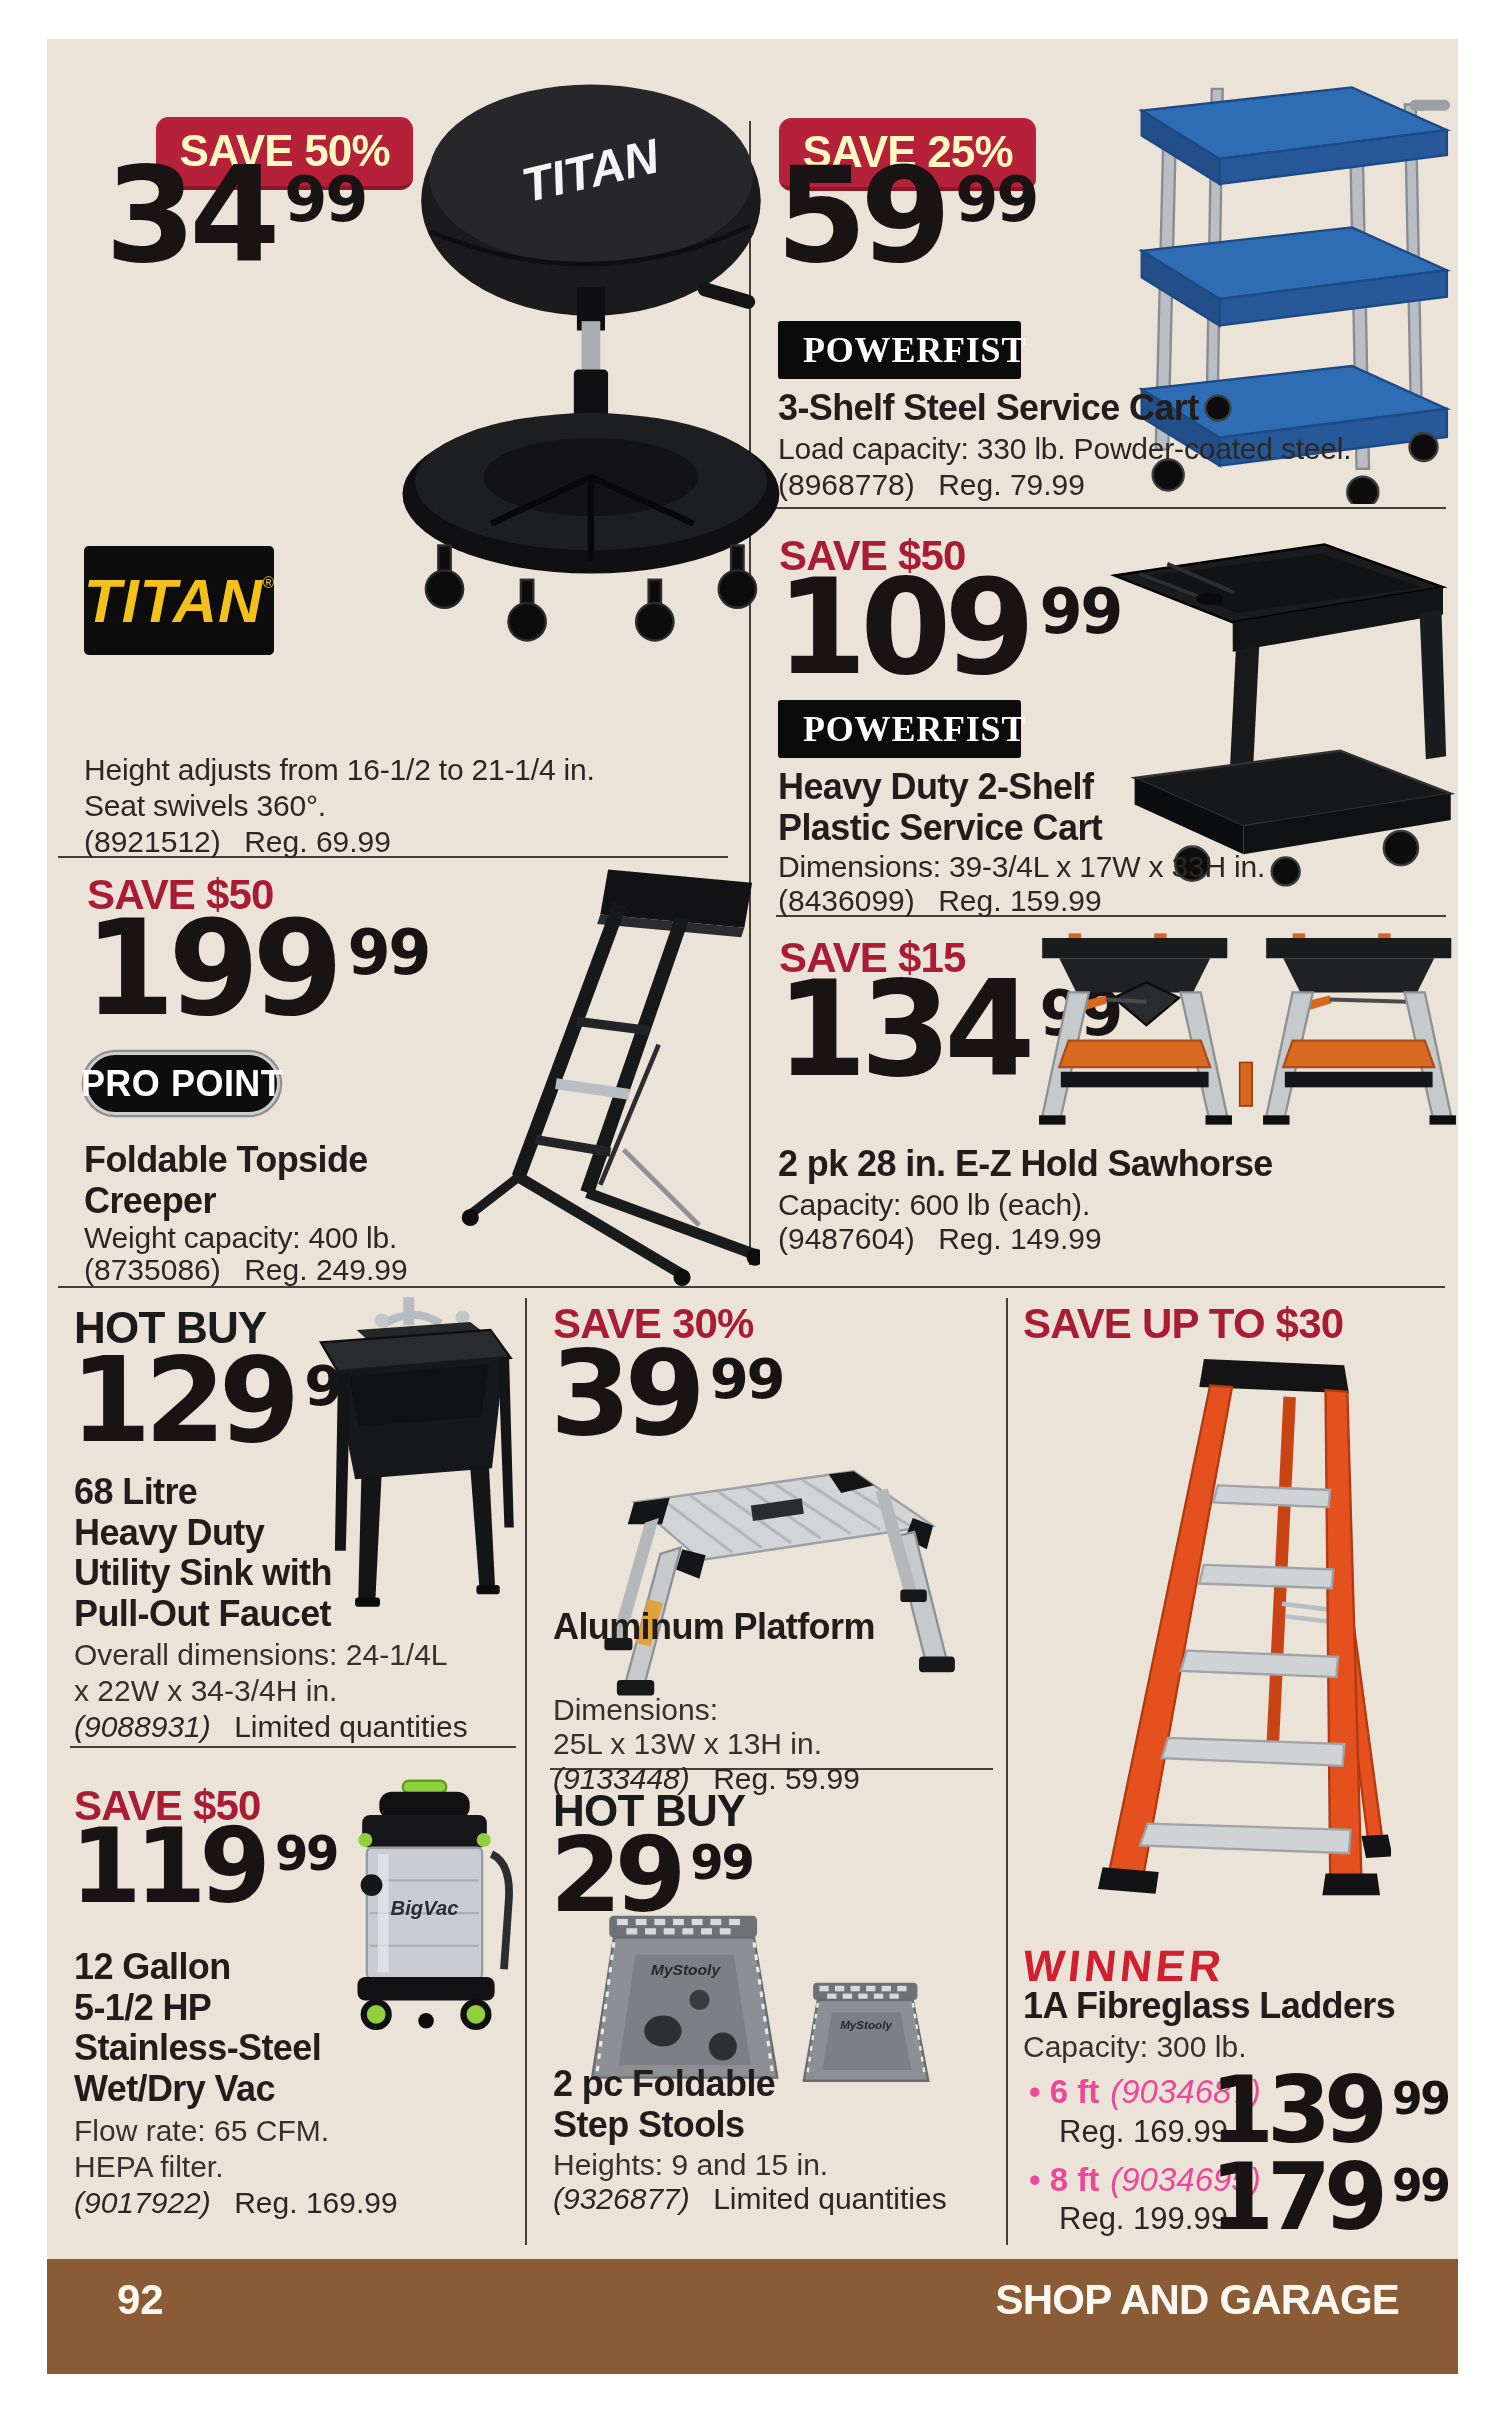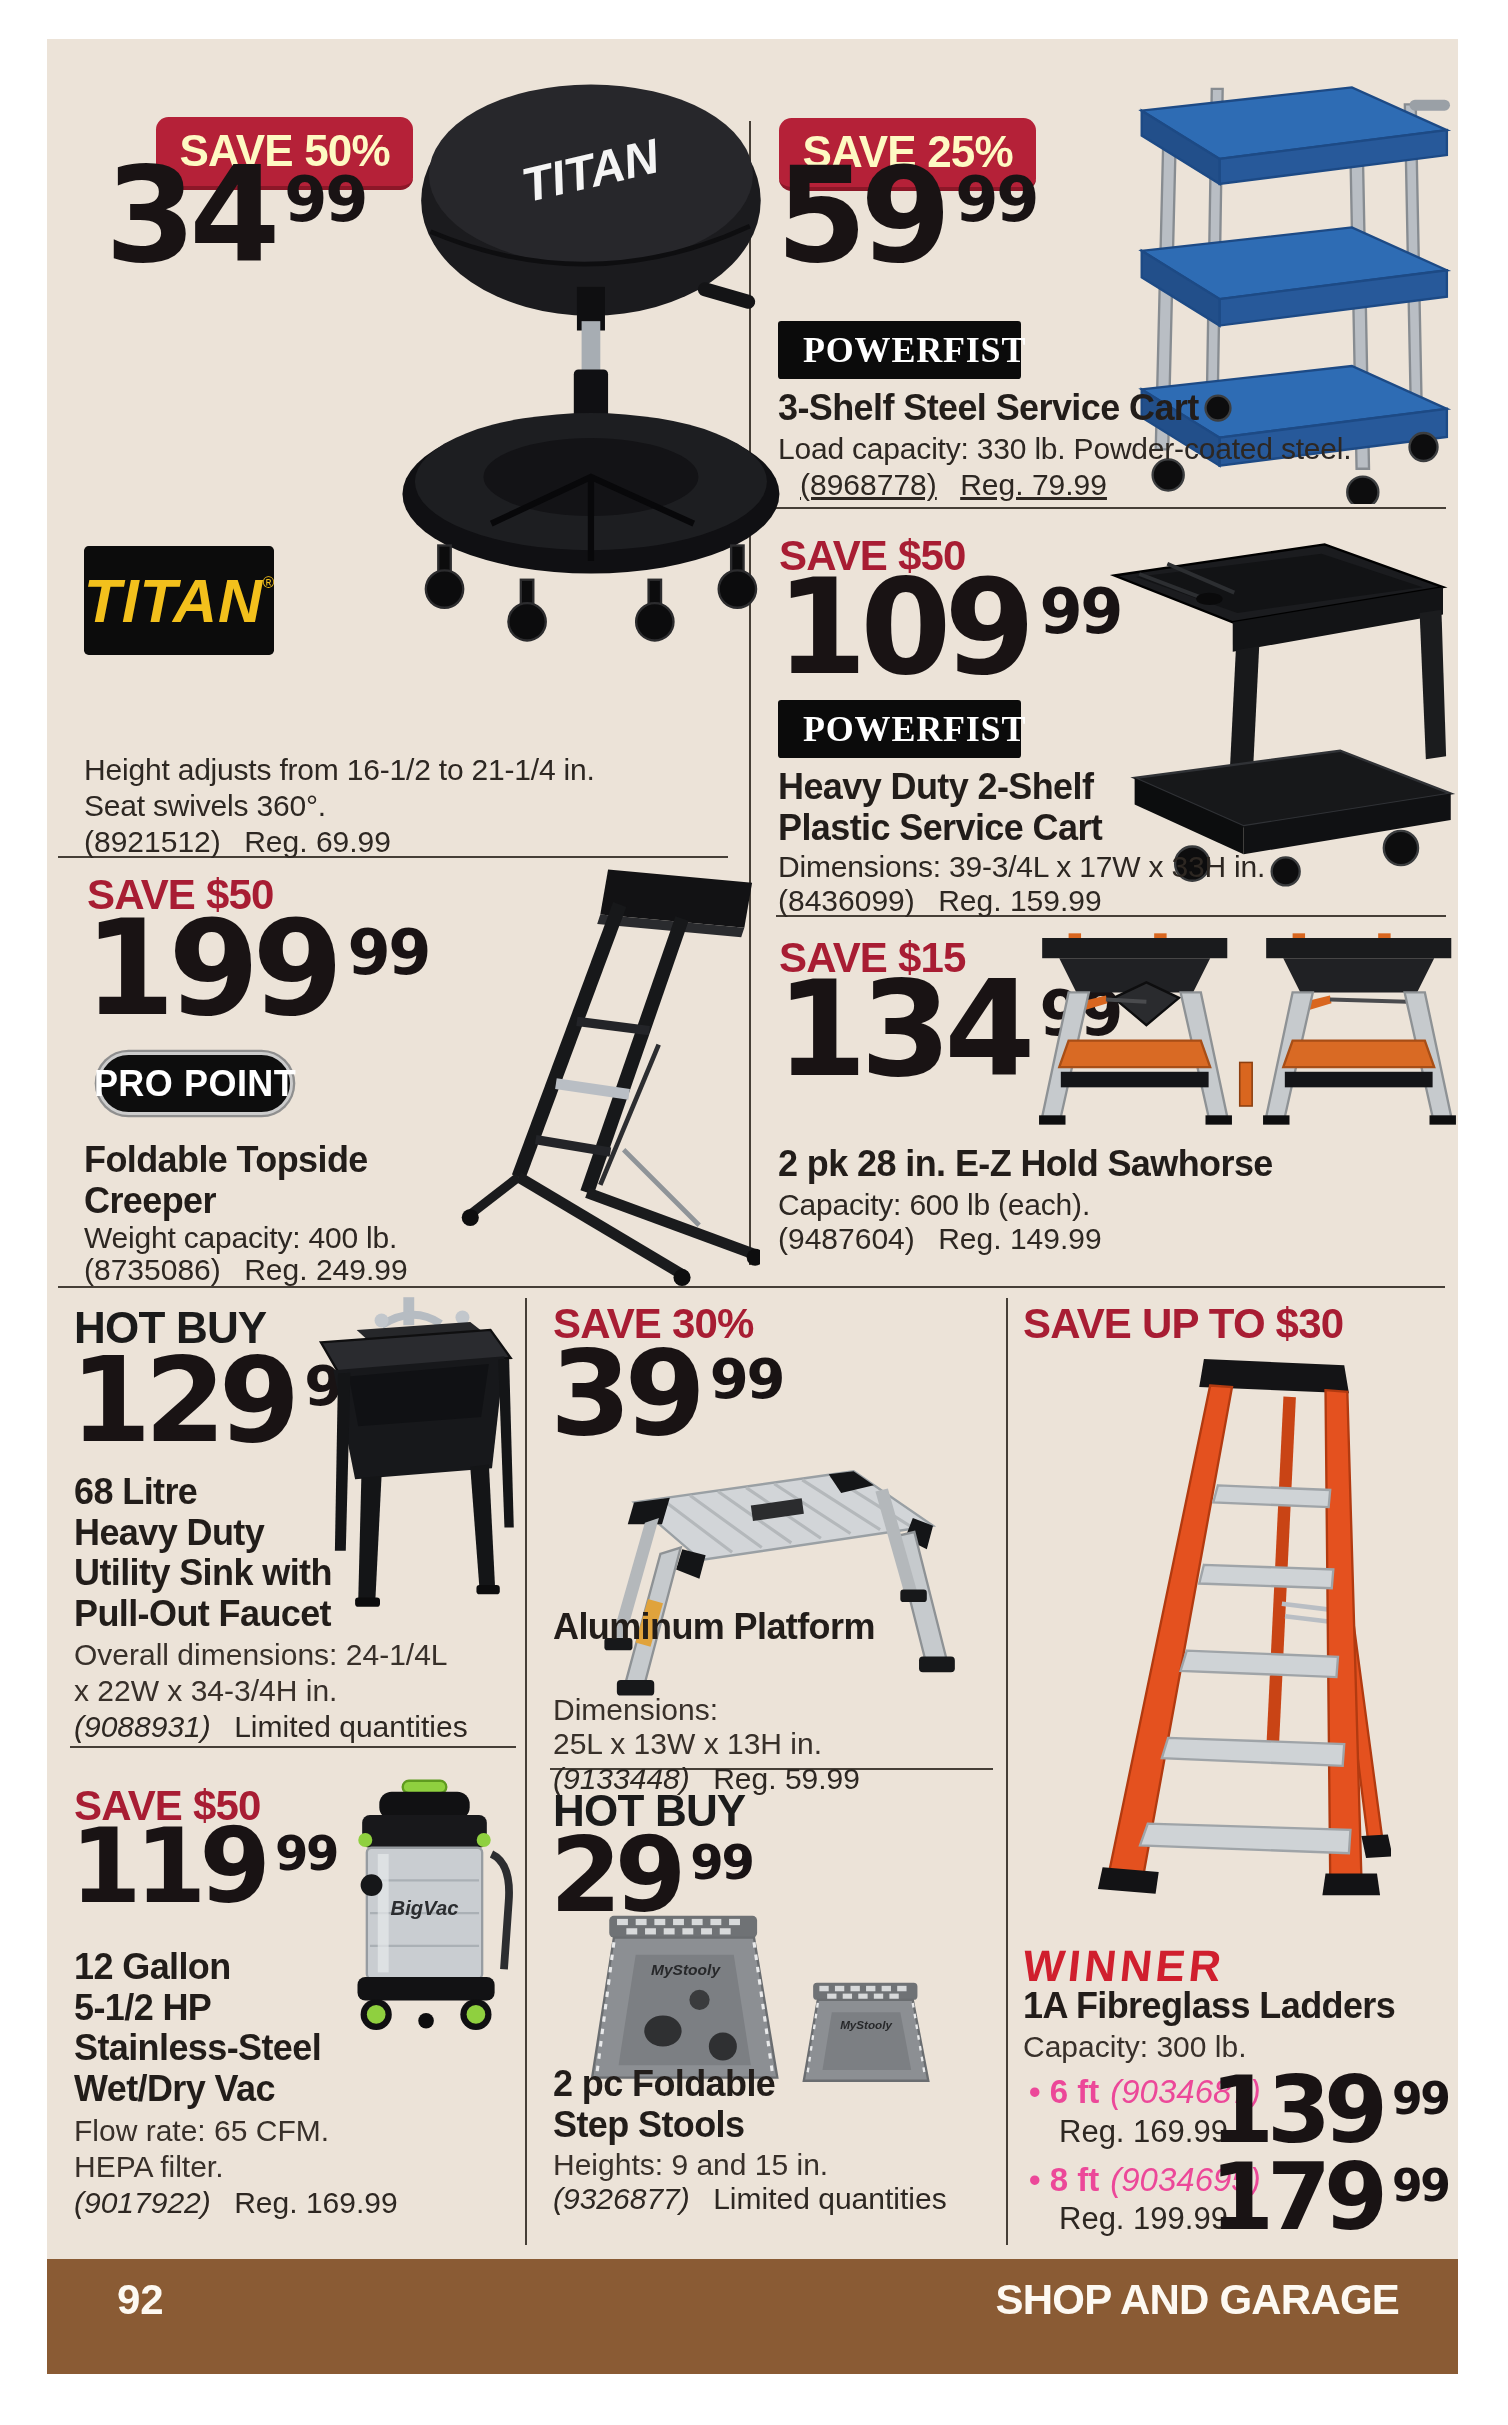--- a/index.html
+++ b/index.html
@@ -125,21 +125,21 @@
   <path d="M120 420 L330 545" stroke="#1a1b1d" stroke-width="14"></path>
   <path d="M208 440 L425 520" stroke="#1a1b1d" stroke-width="14"></path>
   <path d="M120 420 L58 468" stroke="#1a1b1d" stroke-width="12"></path>
   <path d="M255 385 L352 482" stroke="#8f9498" stroke-width="6"></path>
   <g fill="#0e0e0f">
       <circle cx="58" cy="472" r="11"></circle>
       <circle cx="330" cy="549" r="11"></circle>
       <circle cx="424" cy="523" r="11"></circle>
     </g>
 </svg>
-<div class="abs propoint" style="left:97px;top:1052px;width:196px;height:63px;text-align:right;">
+<div class="abs propoint" style="left:84px;top:1052px;width:196px;height:63px;text-align:right;">
   <span class="w">PRO</span>
   <span class="dot"></span>
   <span class="w">POINT</span>
 </div>
 <div class="abs title" style="left:84px;top:1140px;width:335px;">
   <div>Foldable Topside</div>
   <div>Creeper</div>
 </div>
 <div class="abs body" style="left:84px;top:1221px;">Weight capacity: 400 lb.</div>
 <div class="abs skurow" style="left:84px;top:1253px;">
@@ -184,21 +184,21 @@
         <rect x="17" y="6" width="7" height="22" rx="3"></rect>
         <rect x="26" y="6" width="7" height="22" rx="3"></rect>
         <rect x="35" y="8" width="7" height="20" rx="3"></rect>
         <rect x="10" y="30" width="32" height="12" rx="5"></rect>
       </g>
   </svg>
   <span class="word">POWERFIST</span>
 </div>
 <div class="abs title" style="left:778px;top:388px;width:670px;">3-Shelf Steel Service Cart</div>
 <div class="abs body" style="left:778px;top:432px;">Load capacity: 330 lb. Powder-coated steel.</div>
-<div class="abs skurow" style="left:800px;top:468px;text-decoration:underline;">
+<div class="abs skurow" style="left:778px;top:468px;">
   <span>(8968778)</span><span class="reg">Reg. 79.99</span>
 </div>
 
 <div class="abs save-red" style="left:779px;top:532px;">SAVE $50</div>
 <div class="abs price price-xl" style="left:776px;top:566px;">
   <span class="d">109</span><span class="c">99</span>
 </div>
 <svg class="abs" style="left:1091px;top:521px;" width="366" height="366" viewBox="0 0 470 470">
   <polygon points="30,70 300,30 452,85 182,130" fill="#1b1c1f" stroke="#000" stroke-width="3"></polygon>
   <polygon points="58,72 296,42 426,85 188,118" fill="#121315"></polygon>

